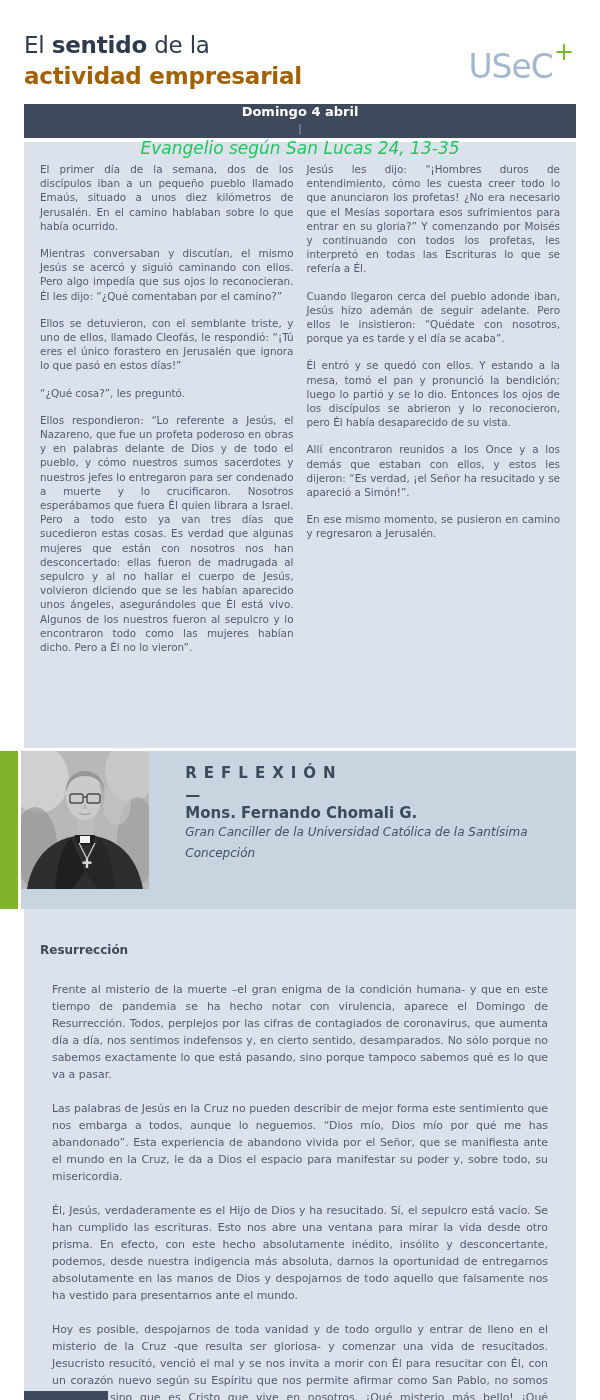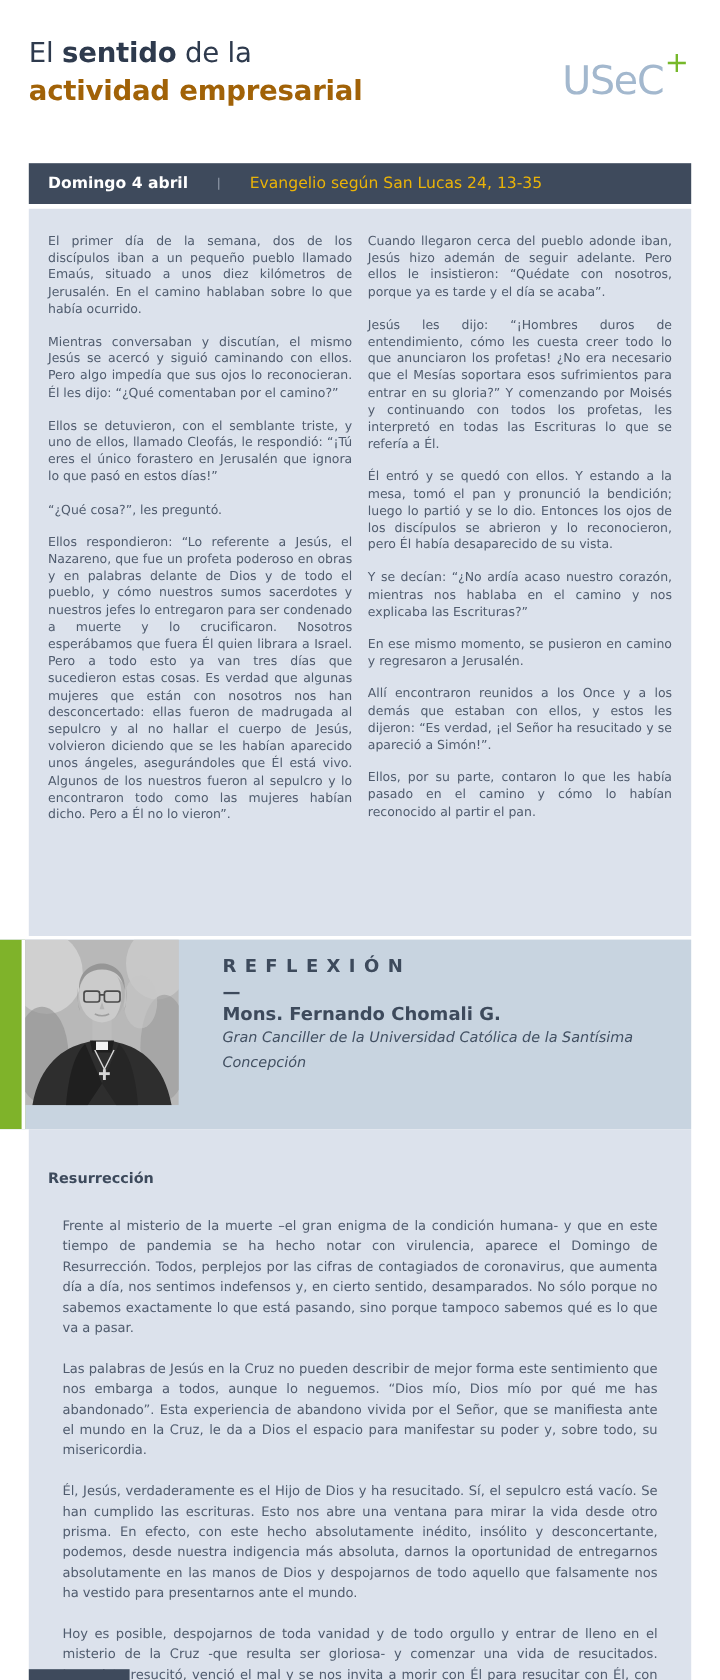--- a/index.html
+++ b/index.html
@@ -2,43 +2,43 @@
 <html><head>
 <meta charset="utf-8">
 <style>
   html,body{margin:0;padding:0;}
   body{
     width:600px;height:1400px;position:relative;overflow:hidden;
     background:#ffffff;
     font-family:"DejaVu Sans","Liberation Sans",sans-serif;
   }
   
-  .header{height:136px;position:relative;}
+  .header{height:104px;position:relative;}
   .page-title{
     position:absolute;left:24px;top:30px;
     font-size:23px;line-height:31px;color:#2e3a4d;letter-spacing:-0.2px;
   }
   .page-title .b{font-weight:bold;}
   .page-title .green-line{display:block;color:#a16207;font-weight:bold;}
   .logo{
     position:absolute;right:26px;top:50px;display:flex;align-items:flex-start;
     color:#a3b8ce;font-size:33px;font-weight:500;letter-spacing:-1px;line-height:1;
   }
   .logo .plus{
     color:#76b82a;font-size:24px;font-weight:400;
     transform:translateY(-10px);margin-left:1px;letter-spacing:0;
   }
   
   .banner{
     margin:0 24px 4px;height:34px;background:#3e4a5c;
-    display:flex;align-items:center;gap:24px;padding:0 16px;box-sizing:border-box;
+    display:flex;align-items:center;gap:4px;padding:0 16px;box-sizing:border-box;flex-direction:column;
   }
   .banner .date{color:#ffffff;font-weight:bold;font-size:13px;}
   .banner .sep{color:#9aa4b2;font-size:10px;}
-  .banner .ref{color:#eab308;font-size:13px;}
+  .banner .ref{color:#22c55e;font-style:italic;font-size:17px;}
   
   .gospel{
     margin:0 24px 3px;height:606px;background:#dce2ec;overflow:hidden;
     padding:20px 16px;box-sizing:border-box;display:flex;gap:13px;
   }
   .gospel .col{
     flex:1;font-size:10.4px;line-height:14.2px;color:#505c6e;
     text-align:justify;text-justify:inter-word;
   }
   .gospel p{margin:0 0 13px;}
@@ -95,27 +95,25 @@
 
   <div class="gospel">
     <div class="col">
       <p>El primer día de la semana, dos de los discípulos iban a un pequeño pueblo llamado Emaús, situado a unos diez kilómetros de Jerusalén. En el camino hablaban sobre lo que había ocurrido.</p>
       <p>Mientras conversaban y discutían, el mismo Jesús se acercó y siguió caminando con ellos. Pero algo impedía que sus ojos lo reconocieran. Él les dijo: “¿Qué comentaban por el camino?”</p>
       <p>Ellos se detuvieron, con el semblante triste, y uno de ellos, llamado Cleofás, le respondió: “¡Tú eres el único forastero en Jerusalén que ignora lo que pasó en estos días!”</p>
       <p>“¿Qué cosa?”, les preguntó.</p>
       <p>Ellos respondieron: “Lo referente a Jesús, el Nazareno, que fue un profeta poderoso en obras y en palabras delante de Dios y de todo el pueblo, y cómo nuestros sumos sacerdotes y nuestros jefes lo entregaron para ser condenado a muerte y lo crucificaron. Nosotros esperábamos que fuera Él quien librara a Israel. Pero a todo esto ya van tres días que sucedieron estas cosas. Es verdad que algunas mujeres que están con nosotros nos han desconcertado: ellas fueron de madrugada al sepulcro y al no hallar el cuerpo de Jesús, volvieron diciendo que se les habían aparecido unos ángeles, asegurándoles que Él está vivo. Algunos de los nuestros fueron al sepulcro y lo encontraron todo como las mujeres habían dicho. Pero a Él no lo vieron”.</p>
     </div>
     <div class="col">
+      <p>Jesús les dijo: “¡Hombres duros de entendimiento, cómo les cuesta creer todo lo que anunciaron los profetas! ¿No era necesario que el Mesías soportara esos sufrimientos para entrar en su gloria?” Y comenzando por Moisés y continuando con todos los profetas, les interpretó en todas las Escrituras lo que se refería a Él.</p>
       <p>Cuando llegaron cerca del pueblo adonde iban, Jesús hizo ademán de seguir adelante. Pero ellos le insistieron: “Quédate con nosotros, porque ya es tarde y el día se acaba”.</p>
-      <p>Jesús les dijo: “¡Hombres duros de entendimiento, cómo les cuesta creer todo lo que anunciaron los profetas! ¿No era necesario que el Mesías soportara esos sufrimientos para entrar en su gloria?” Y comenzando por Moisés y continuando con todos los profetas, les interpretó en todas las Escrituras lo que se refería a Él.</p>
       <p>Él entró y se quedó con ellos. Y estando a la mesa, tomó el pan y pronunció la bendición; luego lo partió y se lo dio. Entonces los ojos de los discípulos se abrieron y lo reconocieron, pero Él había desaparecido de su vista.</p>
-      <p>Y se decían: “¿No ardía acaso nuestro corazón, mientras nos hablaba en el camino y nos explicaba las Escrituras?”</p>
+      <p>Allí encontraron reunidos a los Once y a los demás que estaban con ellos, y estos les dijeron: “Es verdad, ¡el Señor ha resucitado y se apareció a Simón!”.</p>
       <p>En ese mismo momento, se pusieron en camino y regresaron a Jerusalén.</p>
-      <p>Allí encontraron reunidos a los Once y a los demás que estaban con ellos, y estos les dijeron: “Es verdad, ¡el Señor ha resucitado y se apareció a Simón!”.</p>
-      <p>Ellos, por su parte, contaron lo que les había pasado en el camino y cómo lo habían reconocido al partir el pan.</p>
     </div>
   </div>
 
   <div class="reflexion">
     <div class="green-bar"></div>
     <div class="photo">
       <svg width="128" height="138" viewBox="0 0 128 138" xmlns="http://www.w3.org/2000/svg">
         <rect width="128" height="138" fill="#b8b8b8"></rect>
         <ellipse cx="18" cy="28" rx="30" ry="34" fill="#d6d6d6" opacity="0.8"></ellipse>
         <ellipse cx="110" cy="20" rx="26" ry="30" fill="#cfcfcf" opacity="0.7"></ellipse>

